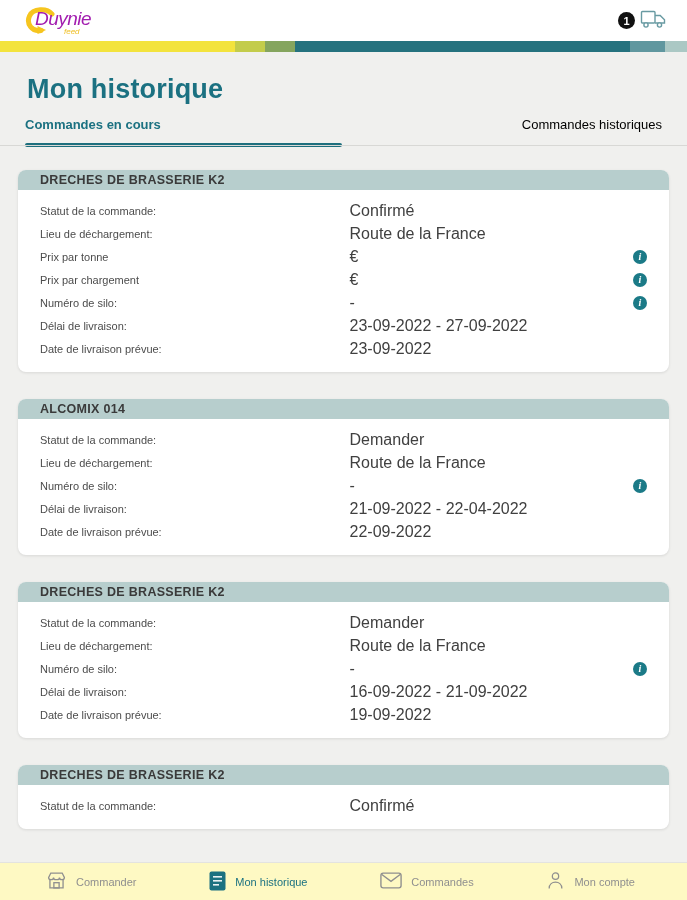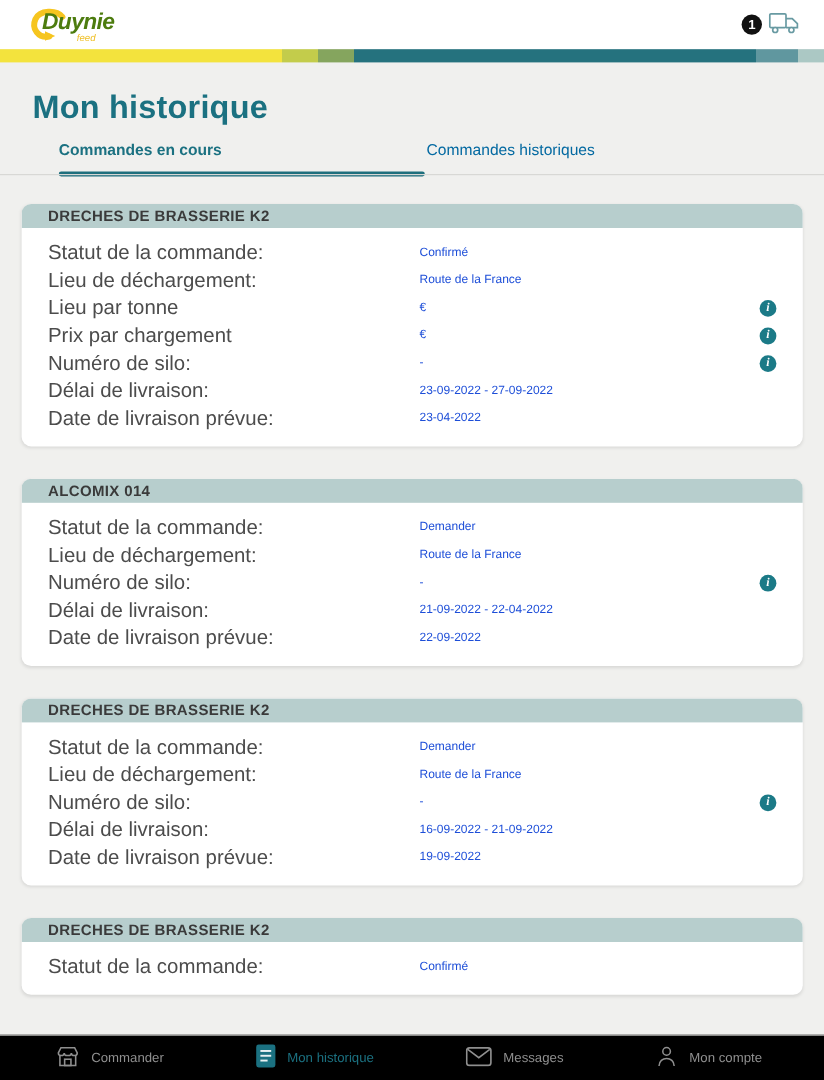--- a/index.html
+++ b/index.html
@@ -12,22 +12,22 @@
   
   .app-header {
     height:41px; background:#ffffff;
     display:flex; align-items:center; justify-content:space-between;
     padding:0 20px 0 24px;
   }
   .logo { position:relative; width:100px; height:34px; }
   .logo svg { position:absolute; left:0; top:2px; }
   .logo-brand {
     position:absolute; left:11px; top:4px;
-    font-size:19px; font-weight:bold; font-style:italic;
-    color:#4d7c0f; letter-spacing:-0.5px;
+    font-size:19px; font-weight:normal; font-style:italic;
+    color:#a21caf; letter-spacing:-0.5px;
   }
   .logo-tagline {
     position:absolute; left:40px; top:23px;
     font-size:8px; font-weight:normal; font-style:italic; color:#efbe22;
   }
   .header-right { display:flex; align-items:center; gap:5px; }
   .notif-badge {
     width:17px; height:17px; border-radius:50%; background:#111;
     color:#fff; font-size:11px; font-weight:bold;
     display:flex; align-items:center; justify-content:center;
@@ -41,59 +41,59 @@
   .page-title {
     margin:22px 0 0 9px; font-size:27px; font-weight:bold;
     color:#1b7181; letter-spacing:0.2px;
   }
   
   .tabs { position:relative; margin-top:12px; }
   .tabs-hairline {
     position:absolute; left:-18px; right:-18px; bottom:0;
     height:1px; background:#d8d8d5;
   }
-  .tab-cells { display:flex; padding:0 7px;margin-left:24px; }
+  .tab-cells { display:flex; padding:0 7px; }
   .tab {
     flex:1; font-size:13px; padding-bottom:14px;
     position:relative; cursor:pointer;
   }
   .tab.active { color:#1b7181; font-weight:bold; }
-  .tab.inactive { color:#0369a1; font-weight:normal; }
+  .tab.inactive { color:#000000; font-weight:normal;text-align:right; }
   .tab.active::after {
     content:""; position:absolute; left:0; right:2px; bottom:-1px;
     height:4px; background:#1e6f7d; border-radius:2px;
   }
   
   .cards { margin-top:24px; display:flex; flex-direction:column; gap:27px; }
   .card {
     background:#fff; border-radius:8px; overflow:hidden;
     box-shadow:0 1px 3px rgba(0,0,0,0.10);
   }
   .card-header {
     background:#b7cecd; height:20px;
     display:flex; align-items:center; padding:0 22px;
   }
   .card-title {
     font-size:12.5px; font-weight:bold; color:#3a3a3a; letter-spacing:0.3px;
   }
   .card-body { padding:9px 22px 12px; }
   .field-row { display:flex; align-items:center; height:23px; }
-  .field-label { width:51%; font-size:17px; color:#4c4c4c; }
-  .field-value { flex:1; font-size:10px; color:#1d4ed8; }
+  .field-label { width:51%; font-size:11px; color:#4c4c4c; }
+  .field-value { flex:1; font-size:16px; color:#404040; }
   .info-icon {
     width:14px; height:14px; border-radius:50%;
     background:#1b7a87; color:#fff;
     font-family:"Liberation Serif", serif; font-style:italic; font-weight:bold;
     font-size:10px; line-height:14px; text-align:center;
     cursor:pointer; flex:none;
   }
   
   .bottom-nav {
     position:absolute; left:0; right:0; bottom:0; height:38px;
-    background:#000000; border-top:1px solid #e3e3e0;
+    background:#fef9c3; border-top:1px solid #e3e3e0;
     display:flex; align-items:center; justify-content:space-between;
     padding:0 52px 0 46px; z-index:10;
   }
   .nav-item {
     display:flex; align-items:center; gap:9px;
     background:none; border:none; cursor:pointer;
     color:#8f8f8f; font-size:11px; font-family:inherit;
   }
   .nav-item.active { color:#1b7181; }
   .nav-item svg { flex:none; }
@@ -159,21 +159,21 @@
 
   </div>
 
   <div class="field-row">
     <span class="field-label">Lieu de déchargement:</span>
     <span class="field-value">Route de la France</span>
 
   </div>
 
   <div class="field-row">
-    <span class="field-label">Lieu par tonne</span>
+    <span class="field-label">Prix par tonne</span>
     <span class="field-value">€</span>
     <span class="info-icon">i</span>
   </div>
 
   <div class="field-row">
     <span class="field-label">Prix par chargement</span>
     <span class="field-value">€</span>
     <span class="info-icon">i</span>
   </div>
 
@@ -184,21 +184,21 @@
   </div>
 
   <div class="field-row">
     <span class="field-label">Délai de livraison:</span>
     <span class="field-value">23-09-2022 - 27-09-2022</span>
 
   </div>
 
   <div class="field-row">
     <span class="field-label">Date de livraison prévue:</span>
-    <span class="field-value">23-04-2022</span>
+    <span class="field-value">23-09-2022</span>
 
   </div>
 </div>
   </section>
 
   <section class="card">
     <div class="card-header">
       <span class="card-title">ALCOMIX 014</span>
     </div>
     <div class="card-body">
@@ -308,21 +308,21 @@
     </span>
     <span>Mon historique</span>
   </button>
   <button class="nav-item">
     <span>
       <svg width="22" height="17" viewBox="0 0 24 18" fill="none" stroke="currentColor" stroke-width="1.5">
         <rect x="1" y="1" width="22" height="16" rx="2.5"></rect>
         <path d="M2 2.5 L12 10 L22 2.5"></path>
       </svg>
     </span>
-    <span>Messages</span>
+    <span>Commandes</span>
   </button>
   <button class="nav-item">
     <span>
       <svg width="19" height="21" viewBox="0 0 24 24" fill="none" stroke="currentColor" stroke-width="1.6">
         <circle cx="12" cy="6.5" r="4"></circle>
         <path d="M4 22 C4 16.5 8 14 12 14 C16 14 20 16.5 20 22"></path>
       </svg>
     </span>
     <span>Mon compte</span>
   </button>

